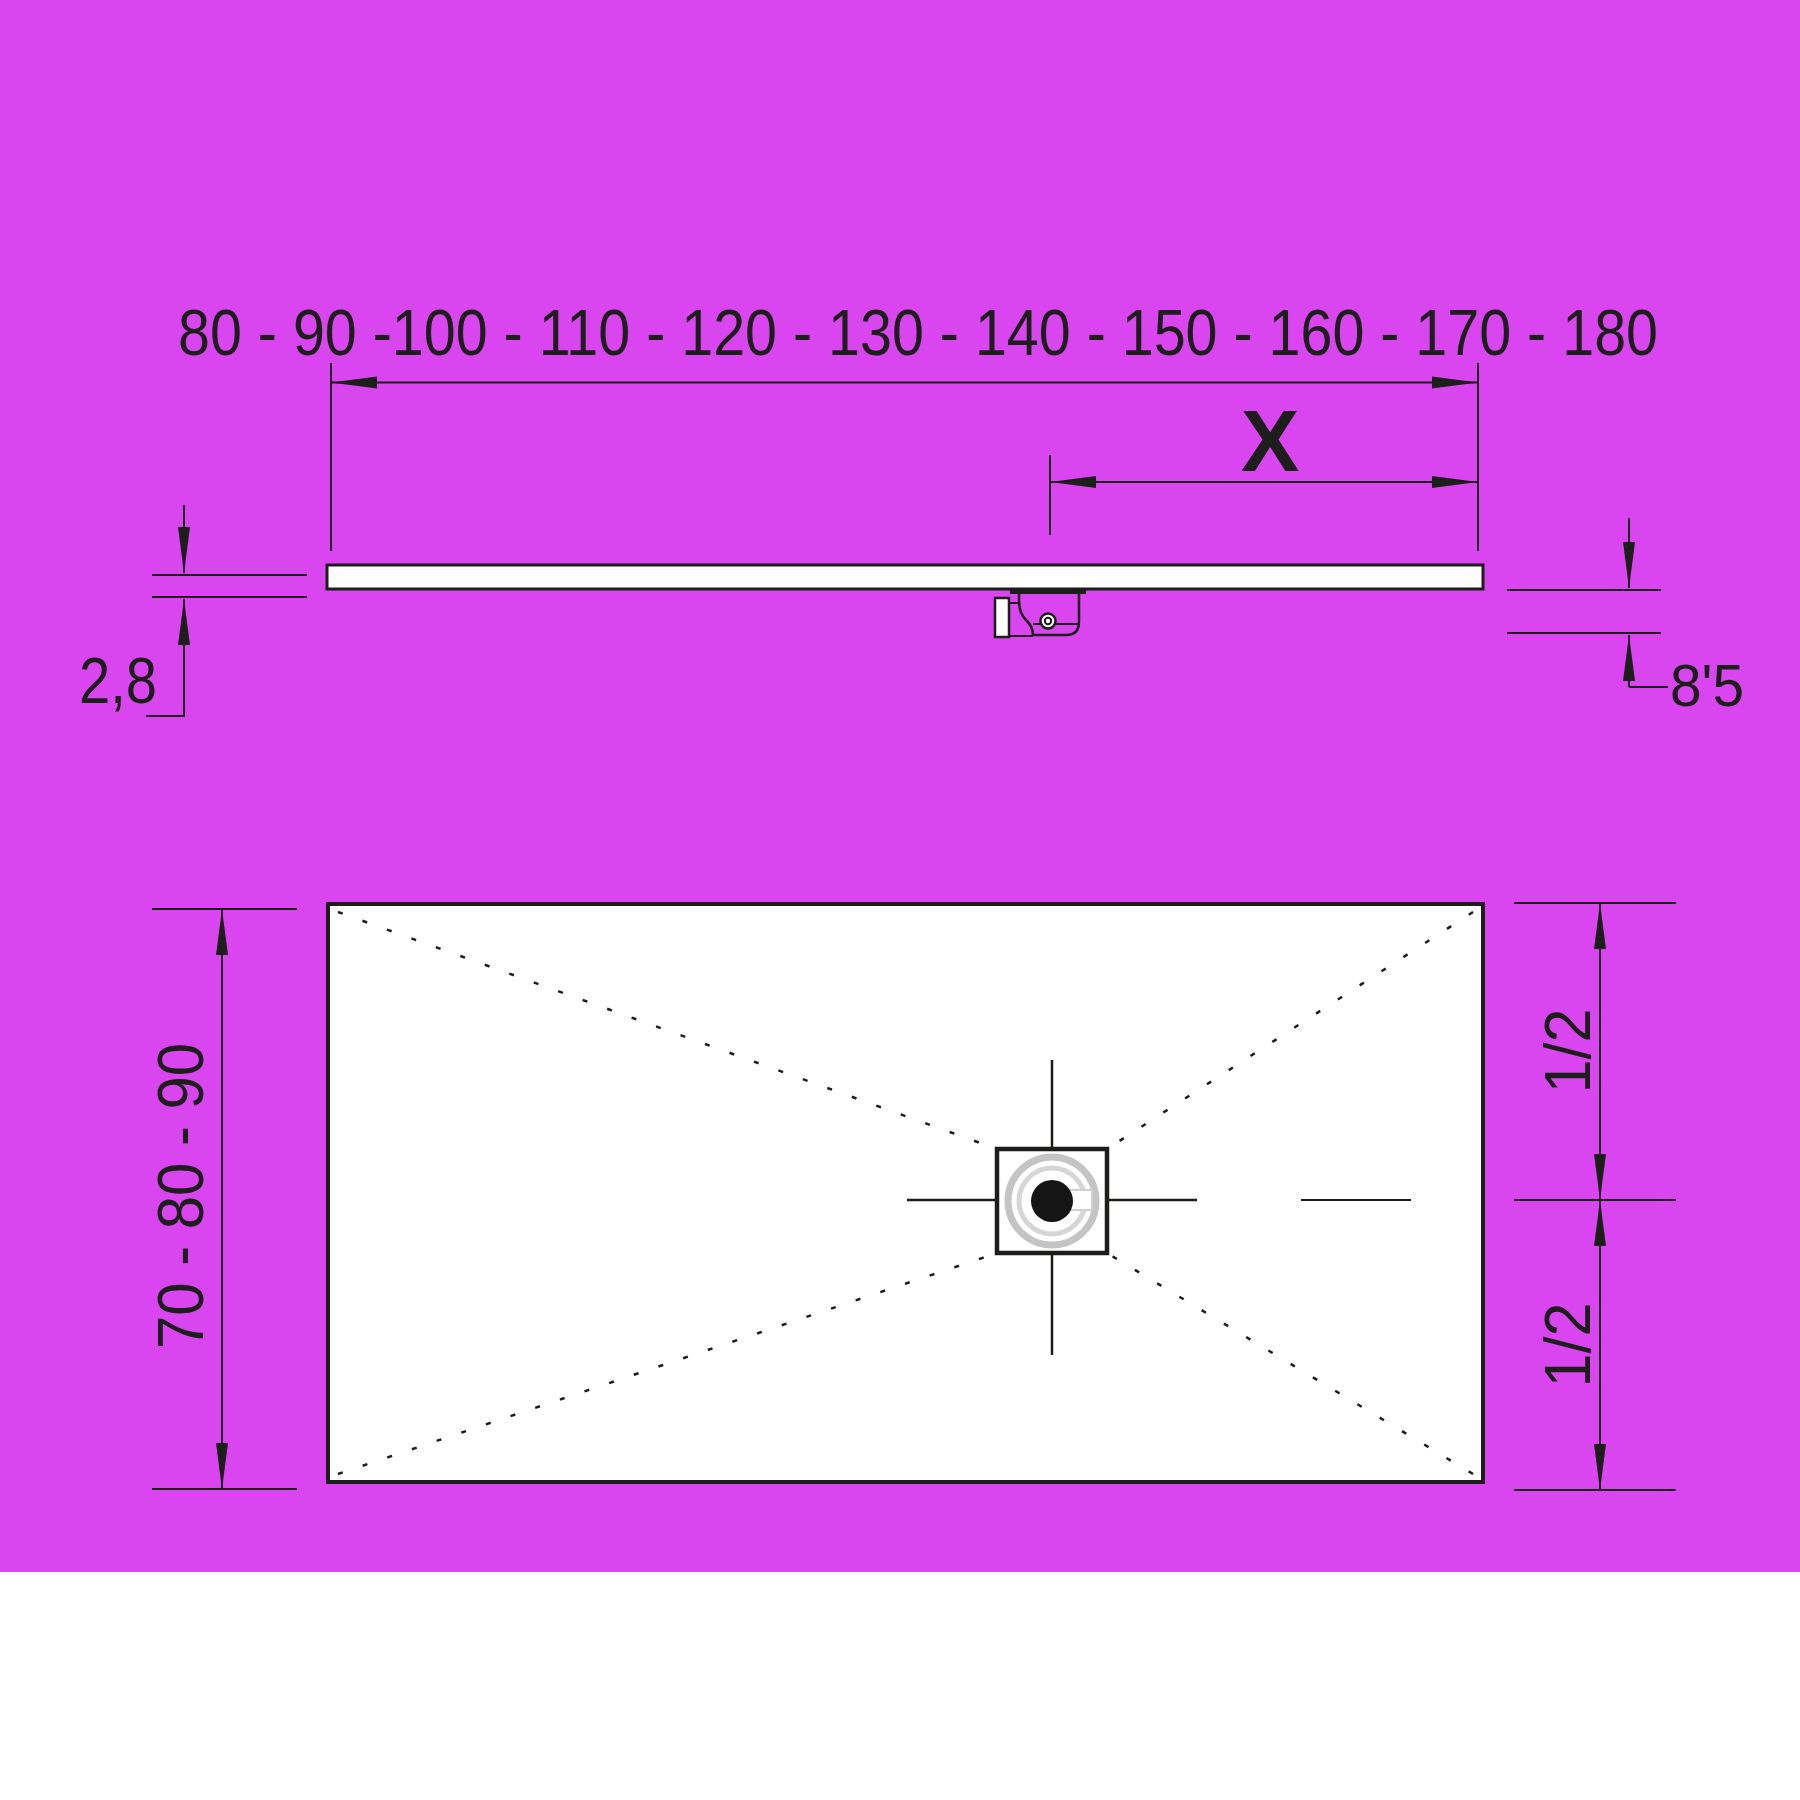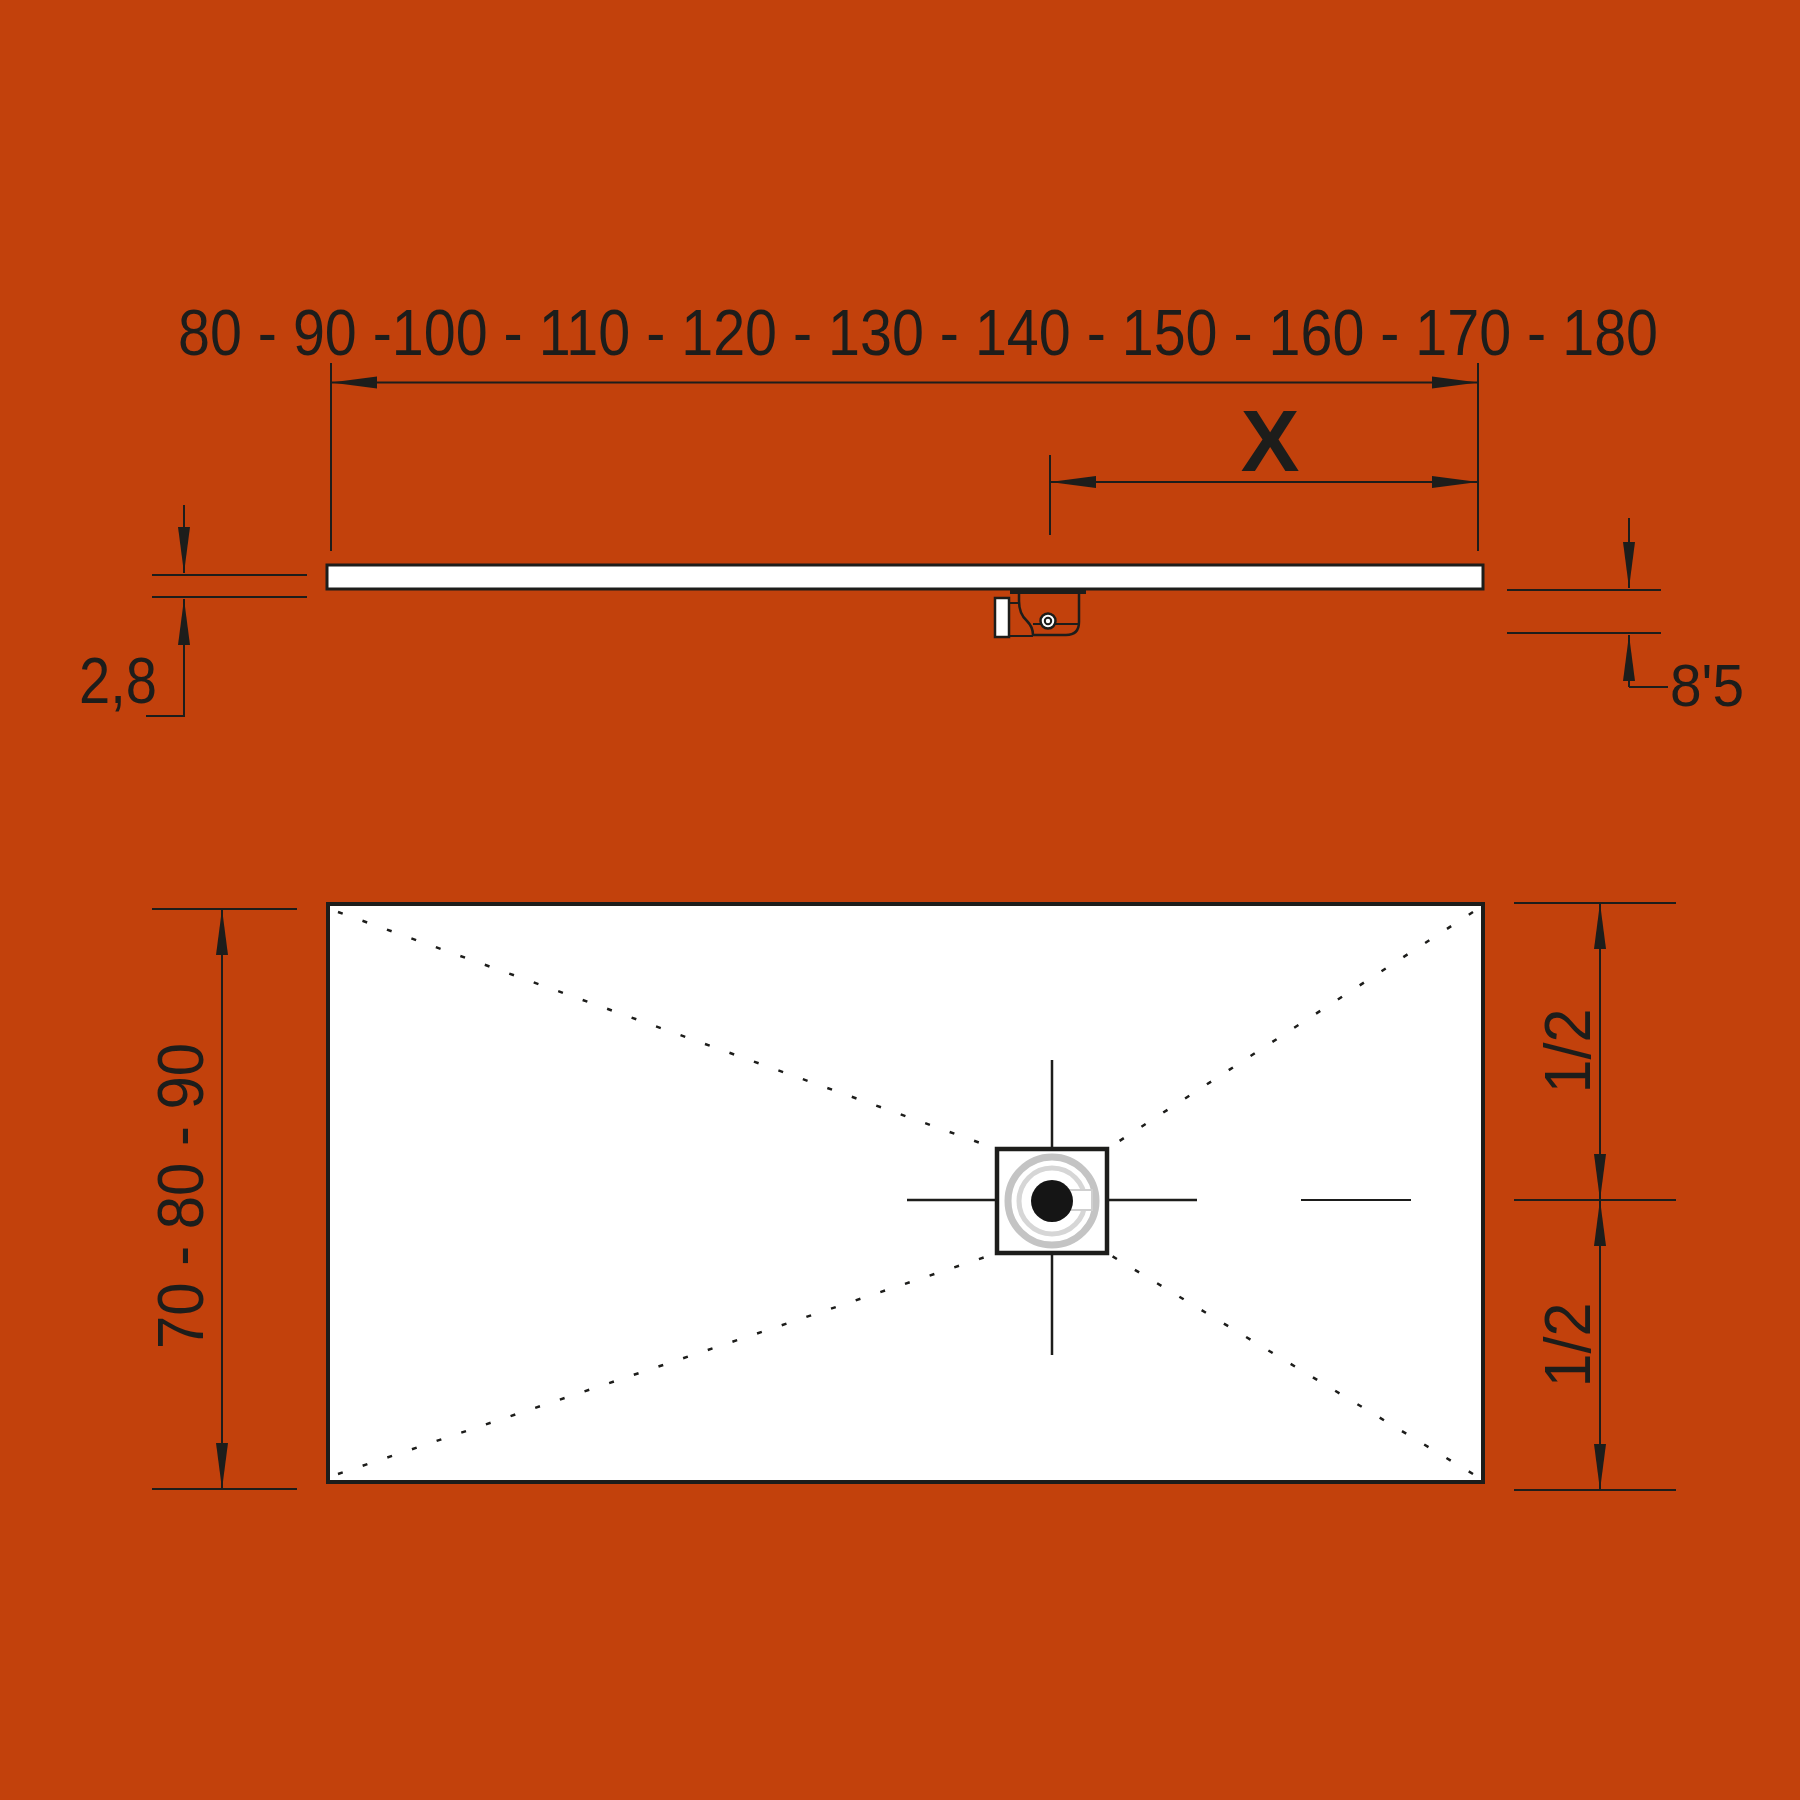--- a/index.html
+++ b/index.html
@@ -7,22 +7,22 @@
     padding: 0;
     background: #ffffff;
     width: 1800px;
     height: 1800px;
     overflow: hidden;
     font-family: "Liberation Sans", sans-serif;
   }
   .drawing-wrap {
     position: relative;
     width: 1800px;
-    height: 1800px;
-    background: #c2410c;
+    height: 1572px;
+    background: #d946ef;
   }
   svg { display: block; }
   svg text {
     fill: #1d1d1b;
     font-family: "Liberation Sans", sans-serif;
   }
   .dim-line, .ext-line, .thin {
     stroke: #1d1d1b;
     stroke-width: 2;
     fill: none;

